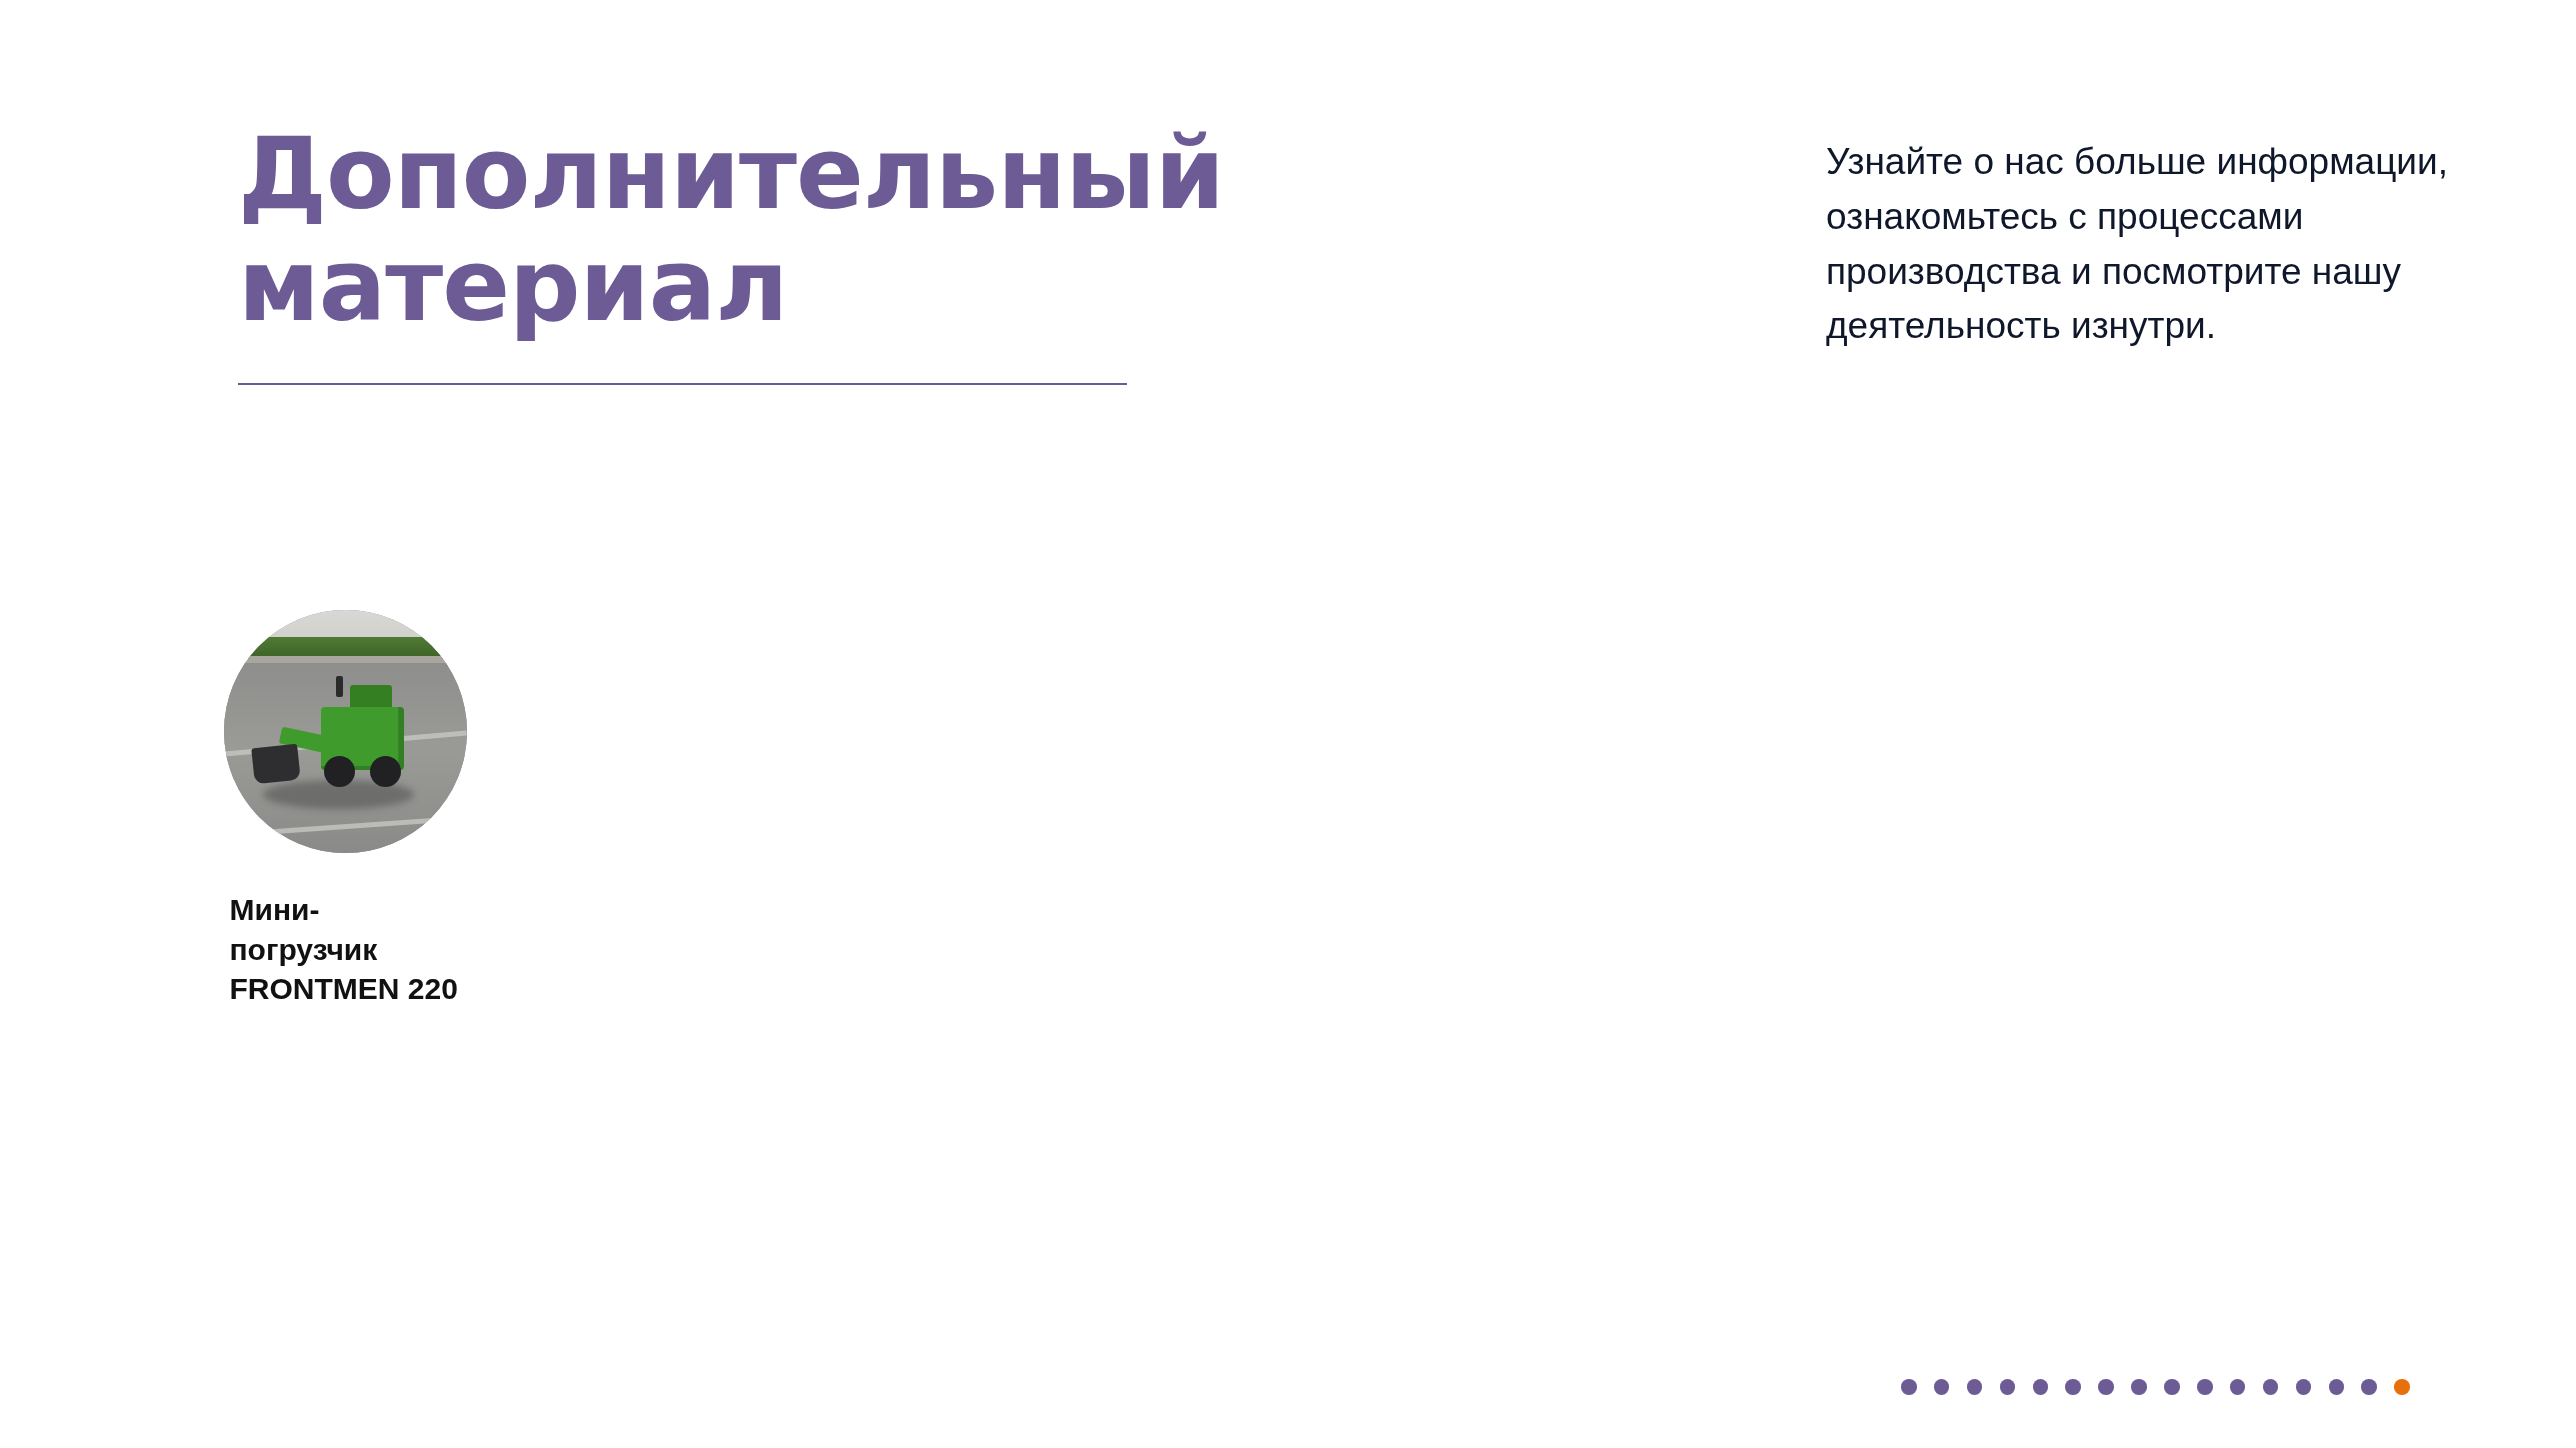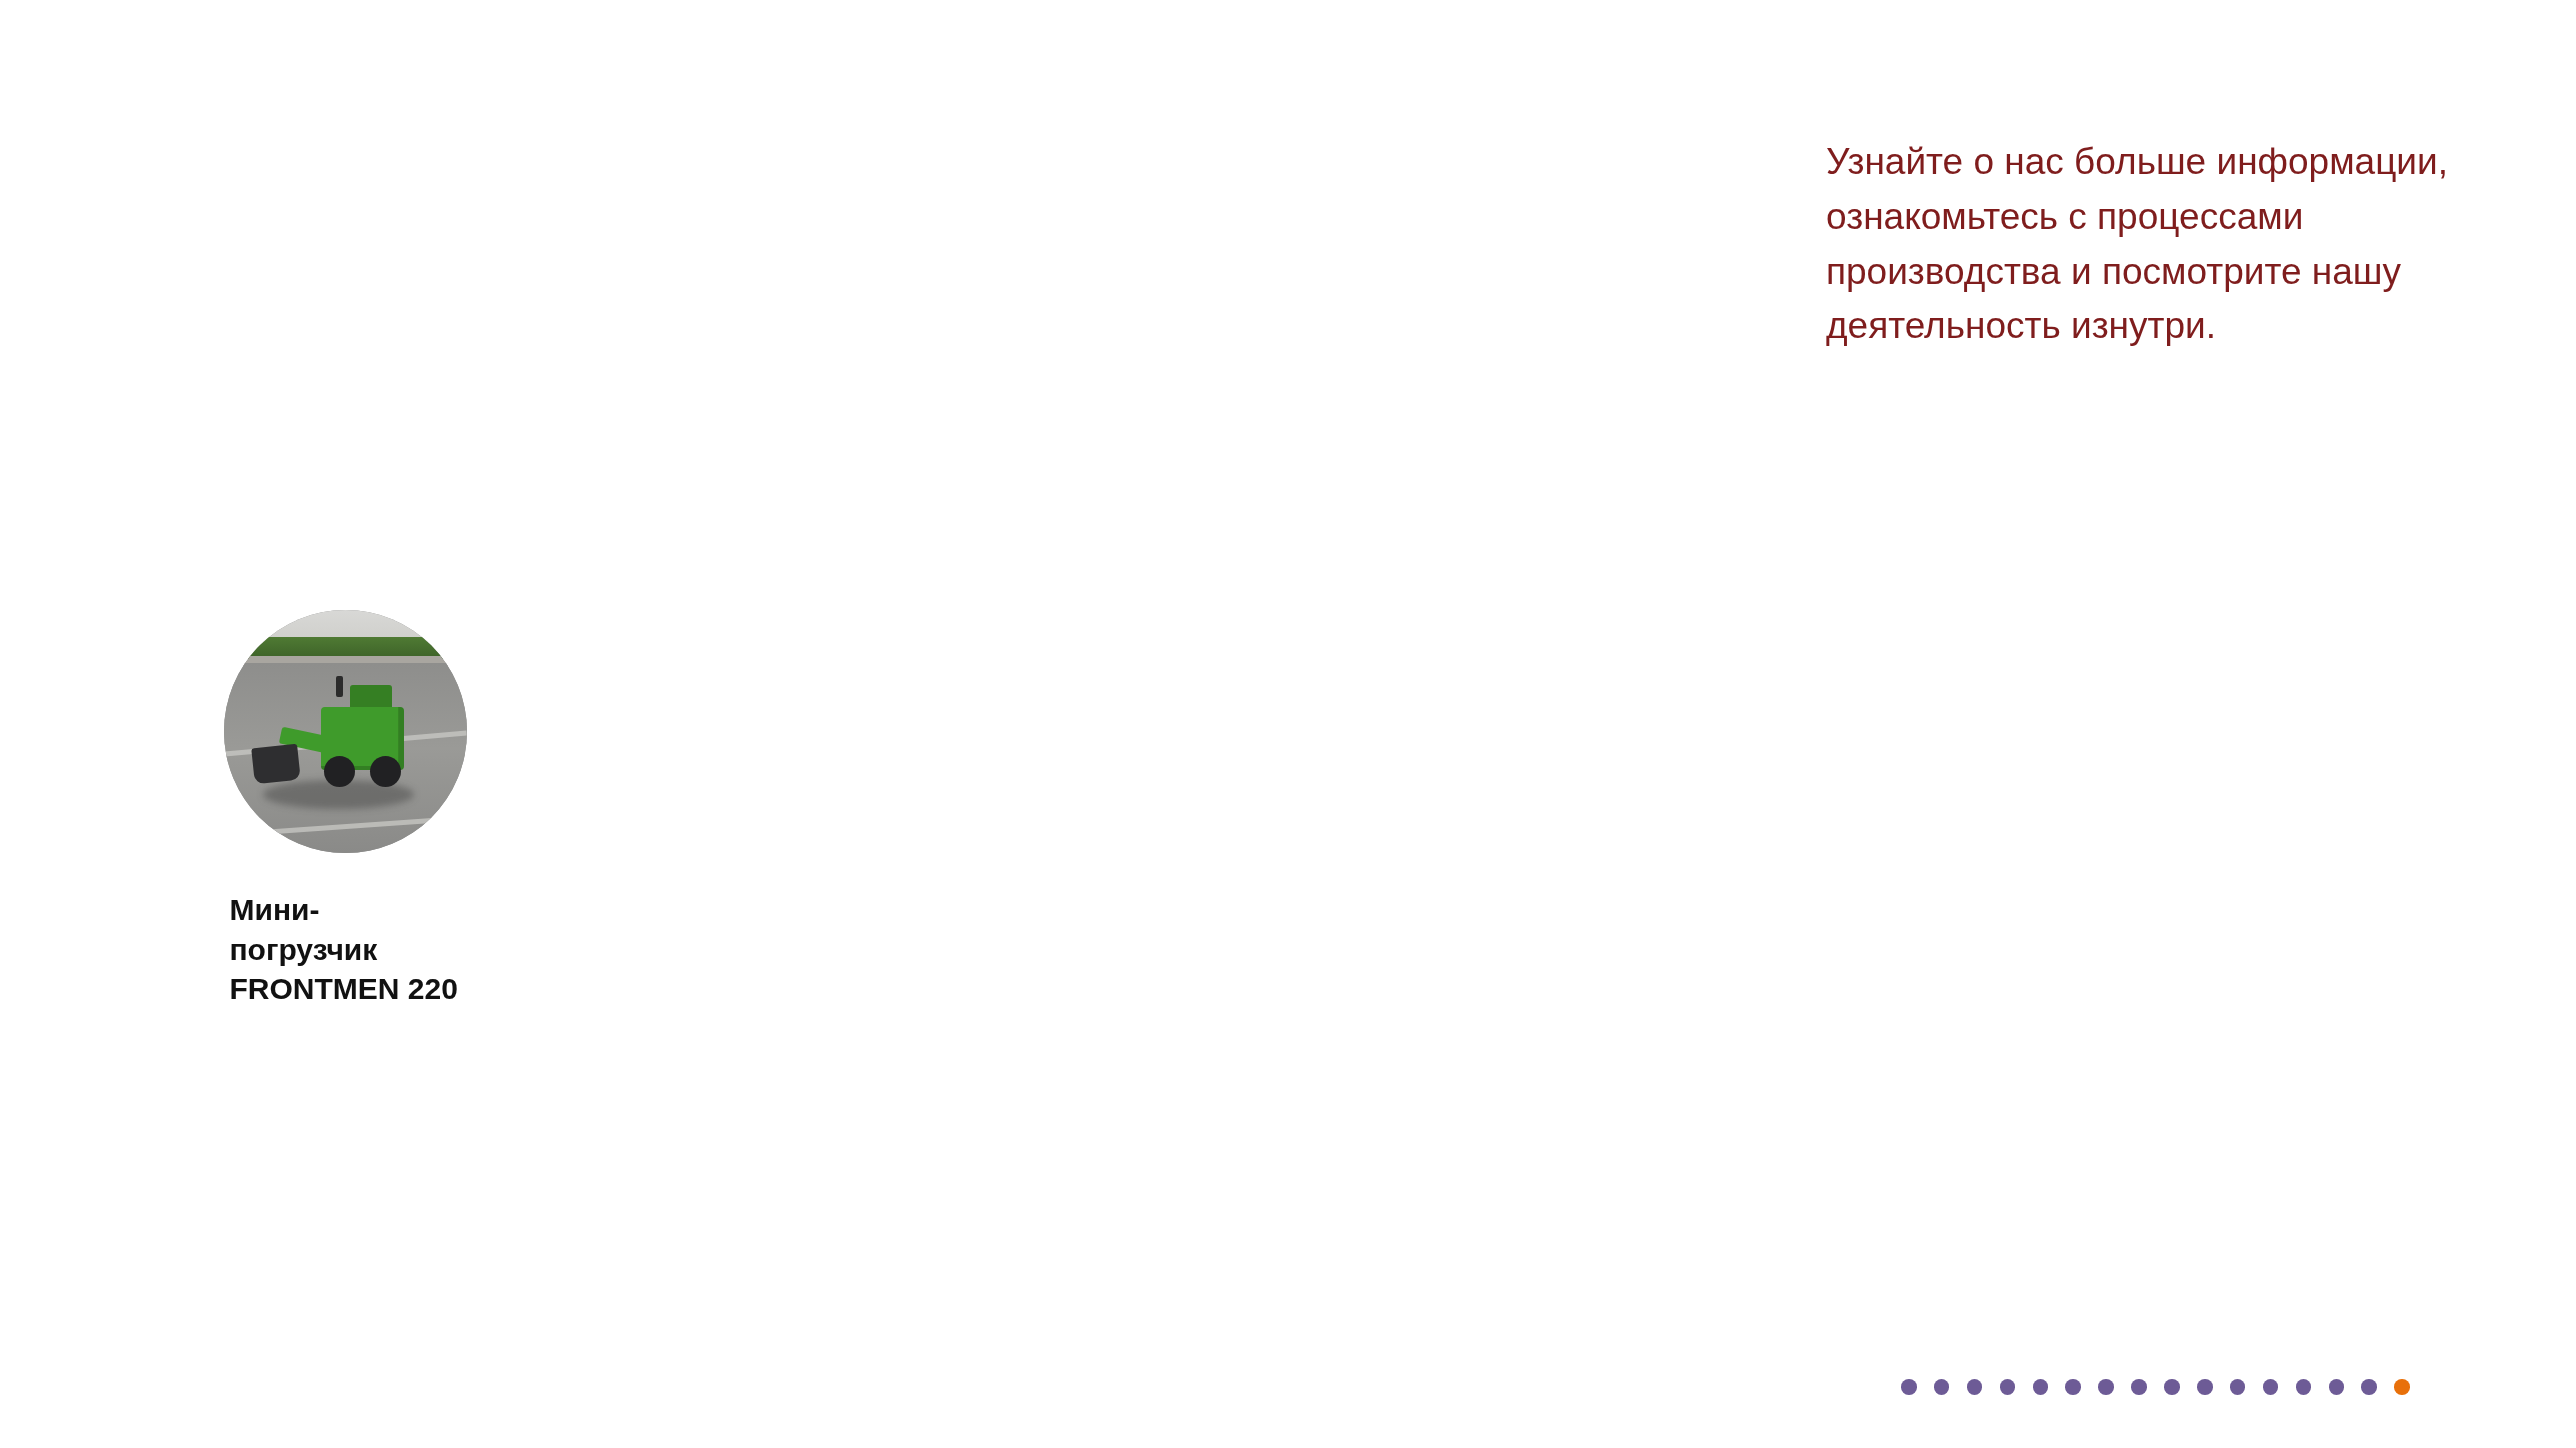--- a/index.html
+++ b/index.html
@@ -48,21 +48,21 @@
 
   
   .side-text {
     position: absolute;
     left: 1826px;
     top: 135px;
     width: 666px;
     font-family: "Liberation Sans", sans-serif;
     font-size: 37px;
     line-height: 1.48;
-    color: #7f1d1d;
+    color: #0f172a;
     white-space: pre-line;
   }
 
   
   .product-card {
     position: absolute;
     left: 220px;
     top: 610px;
     width: 251px;
   }
@@ -186,20 +186,24 @@
     background: #6d5b96;
     display: block;
   }
   .dot.accent { background: #e8700a; }
 </style>
 </head>
 <body>
 
 <div class="slide">
 
+  <div class="title-block">
+    <h1 class="slide-title">Дополнительный материал</h1>
+    <div class="title-rule"></div>
+  </div>
 
   <div class="side-text">Узнайте о нас больше информации, ознакомьтесь с процессами производства и посмотрите нашу деятельность изнутри.</div>
 
   <div class="product-card">
     <div class="product-thumb">
       <div class="ph-sky"></div>
       <div class="ph-grass"></div>
       <div class="ph-kerb"></div>
       <div class="ph-ground"></div>
       <div class="ph-line l1"></div>

